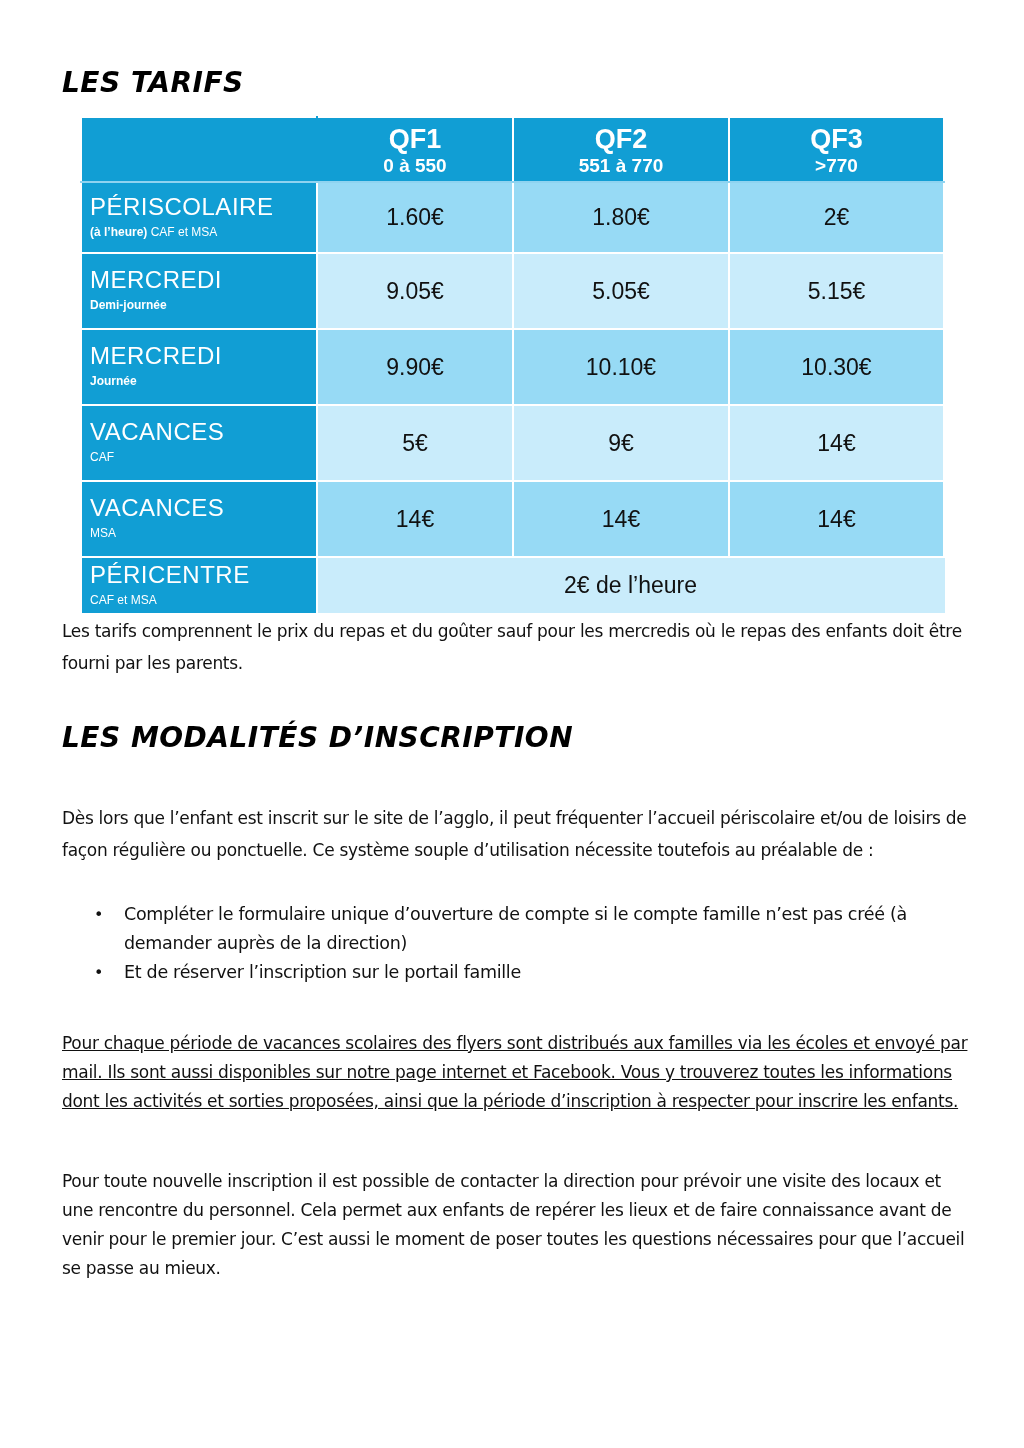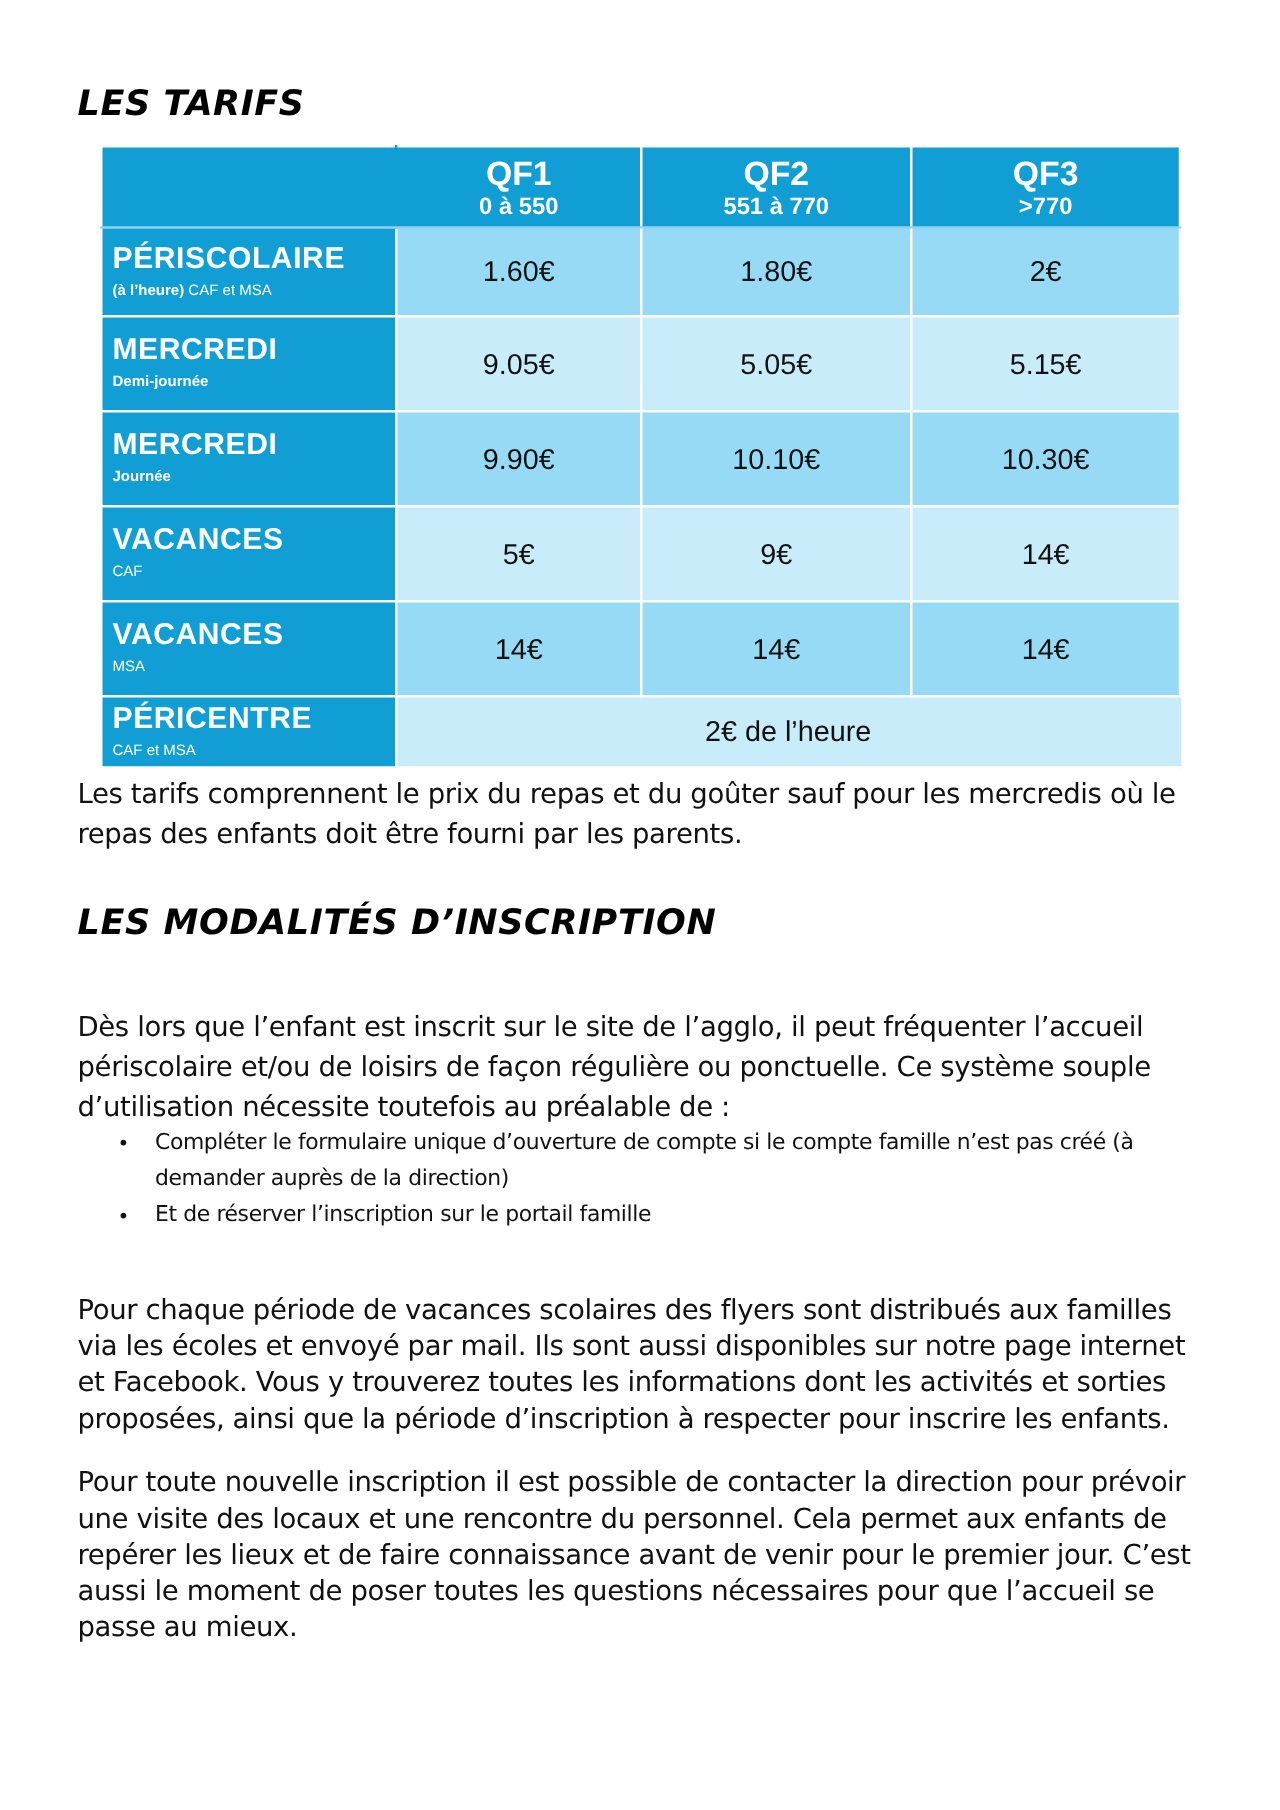--- a/index.html
+++ b/index.html
@@ -28,44 +28,44 @@
   table.tarifs td, table.tarifs th {
     border: 2px solid #ffffff; padding: 0; vertical-align: middle;
   }
   table.tarifs tr.head th { background: #119ed4; color: #fff; height: 63px; text-align: center; border-bottom-color: #8fd3f0; }
   table.tarifs tr.head th.empty { border-right-color: #119ed4; }
   .qf-name { display: block; font-size: 27px; font-weight: bold; line-height: 30px; padding-top: 2px; }
   .qf-range { display: block; font-size: 19px; font-weight: bold; line-height: 24px; }
   td.rowhead {
     background: #119ed4; color: #fff; text-align: left; padding-left: 8px !important;
   }
-  .rh-main { display: block; font-size: 24px; font-weight: bold; line-height: 28px; letter-spacing: 0.5px; }
+  .rh-main { display: block; font-size: 24px; font-weight: normal; line-height: 28px; letter-spacing: 0.5px; }
   .rh-sub { display: block; font-size: 12px; line-height: 22px; }
   .rh-sub b { font-weight: bold; }
   td.val { text-align: center; font-size: 23px; color: #111; }
   tr.dark td.val { background: #97daf5; }
   tr.light td.val { background: #c9ecfb; }
   tr.r-peri { height: 71px; }
   tr.r-std { height: 76px; }
   tr.r-last { height: 57px; }
 
   .para {
     position: absolute; left: 62px; width: 910px;
-    font-family: "DejaVu Sans", sans-serif; font-size: 22px; color: #111;
+    font-family: "DejaVu Sans", sans-serif; font-size: 17px; color: #111;
     letter-spacing: -0.3px;
   }
   #p-tarifs { top: 598px; line-height: 32px; }
   #p-intro { top: 785px; line-height: 32px; }
   ul.bullets {
     position: absolute; left: 62px; top: 900px; width: 900px; margin: 0; padding: 0;
     list-style: none; font-family: "DejaVu Sans", sans-serif; font-size: 17.5px; line-height: 29px; letter-spacing: -0.3px;
   }
   ul.bullets li { position: relative; padding-left: 62px; }
   ul.bullets li .dot { position: absolute; left: 32px; top: 0; font-size: 16px; }
-  #p-flyers { top: 1012px; line-height: 29px; }
+  #p-flyers { top: 1012px; line-height: 29px; text-decoration: underline; }
   #p-visite { top: 1150px; line-height: 29px; }
 </style>
 </head>
 <body>
 
 <div id="title-tarifs" class="h-title">LES TARIFS</div>
 
 <table class="tarifs">
   <colgroup>
       <col class="c0">

